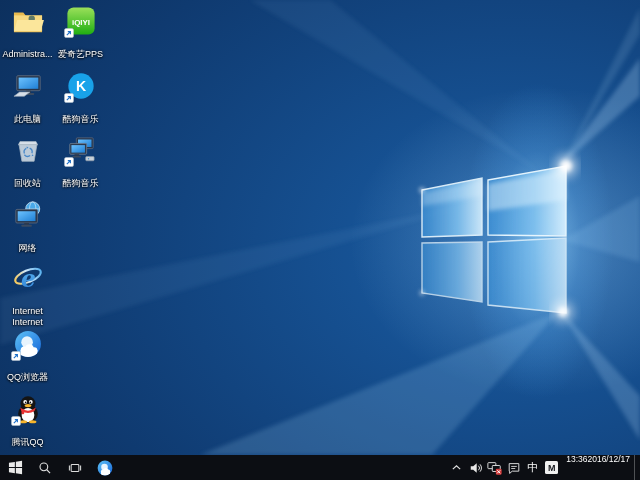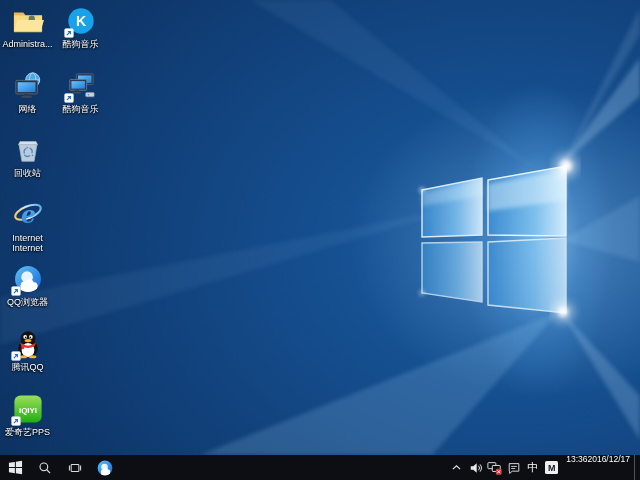--- a/index.html
+++ b/index.html
@@ -11,21 +11,21 @@
       radial-gradient(closest-side ellipse at 84% 53%, rgba(120,195,245,.70), rgba(45,125,200,.42) 42%, rgba(10,50,100,0) 74%),
       radial-gradient(1100px 820px ellipse at 80% 55%, #1a5ea6 0%, #0f3a70 42%, #092448 72%, #061830 100%);
   }
   .wallpaper-svg{position:absolute;left:0;top:0;pointer-events:none;}
   
   .icons{position:absolute;left:1px;top:4px;display:grid;
          grid-template-rows:repeat(7,64.6px);grid-auto-flow:column;grid-auto-columns:53px;}
   .cell{display:flex;flex-direction:column;align-items:center;padding-top:2px;cursor:default;}
   .ico{position:relative;width:32px;height:31px;display:flex;justify-content:center;}
   .sc{position:absolute;left:-1px;bottom:-1px;}
-  .lbl{margin-top:2px;font-size:9px;line-height:10.5px;color:#fff;text-align:center;
+  .lbl{margin-top:12px;font-size:9px;line-height:10.5px;color:#fff;text-align:center;
        text-shadow:0 1px 2px #000,0 0 3px rgba(0,0,0,.85);max-width:52px;}
   
   .taskbar{position:absolute;left:0;right:0;bottom:0;height:25px;background:#0c0e13;
            display:flex;align-items:stretch;z-index:5;}
   .tb-btn{width:30px;display:flex;align-items:center;justify-content:center;}
   .tb-spacer{flex:1;}
   .tray-btn{width:19px;display:flex;align-items:center;justify-content:center;color:#fff;}
   .ime-mode{font-size:11px;line-height:11px;}
   .mbox{width:13px;height:13px;background:#f0f0f0;color:#15171c;font-size:9px;font-weight:bold;
         display:flex;align-items:center;justify-content:center;border-radius:1.5px;}
@@ -136,34 +136,31 @@
           <path d="M2 7 h10 l2.5 3 H32 v18 H2 Z" fill="#e7b94e"></path>
           <path d="M2 10 H32 v17 H2 Z" fill="#f7d97f"></path>
           <circle cx="21" cy="13.5" r="3.4" fill="#617a66"></circle>
           <path d="M14.5 24 c0-4 3-6.2 6.5-6.2 s6.5 2.2 6.5 6.2 v1.5 h-13 Z" fill="#617a66"></path>
           <path d="M2 27 L5.5 15 H34 L30.5 27 Z" fill="#fbe69b"></path>
         </svg>
       </div>
       <div class="lbl">Administra...</div>
     </div>
 
-
-    <div class="cell">
-      <div class="ico">
-        <svg viewBox="0 0 32 32" width="30" height="30">
-          <circle cx="21" cy="9.5" r="7.5" fill="#49a8e8" stroke="#d6ecfb" stroke-width=".8"></circle>
-          <ellipse cx="21" cy="9.5" rx="3.4" ry="7.5" fill="none" stroke="#d6ecfb" stroke-width=".7"></ellipse>
-          <line x1="13.5" y1="9.5" x2="28.5" y2="9.5" stroke="#d6ecfb" stroke-width=".7"></line>
-          <rect x="3" y="10" width="23" height="14.5" rx="1.2" fill="#27354a" stroke="#55657c"></rect>
-          <rect x="5" y="12" width="19" height="10.5" fill="url(#gScreen)"></rect>
-          <rect x="12" y="24.5" width="5" height="2" fill="#2c3a4e"></rect>
-          <rect x="9" y="26.5" width="11" height="2" rx=".5" fill="#3a4a60"></rect>
-        </svg>
-      </div>
-      <div class="lbl">网络</div>
+    <div class="cell">
+      <div class="ico">
+        <svg viewBox="0 0 32 32" width="30" height="30">
+          <rect x="4" y="5" width="25" height="16" rx="1.2" fill="#27354a" stroke="#55657c"></rect>
+          <rect x="6" y="7" width="21" height="12" fill="url(#gScreen)"></rect>
+          <rect x="14" y="21" width="5" height="2.5" fill="#2c3a4e"></rect>
+          <rect x="10.5" y="23.5" width="12" height="2" rx=".5" fill="#3a4a60"></rect>
+          <path d="M1 27 l6-4.5 h11 l-6 4.5 Z" fill="#d7dfe8" stroke="#98a6b6" stroke-width=".7"></path>
+        </svg>
+      </div>
+      <div class="lbl">此电脑</div>
     </div>
 
     <div class="cell">
       <div class="ico">
         <svg viewBox="0 0 32 32" width="30" height="30">
           <path d="M7.5 7 h17 l1.8 3.5 H5.7 Z" fill="#eef3f7" fill-opacity=".9" stroke="#aab8c4" stroke-width=".7"></path>
           <path d="M6.5 10.5 L9.5 28 h13 L25.5 10.5 Z" fill="#e3ebf2" fill-opacity=".82" stroke="#aab8c4" stroke-width=".8"></path>
           <path d="M10 13 l1.8 12.5 M16 13 v12.5 M22 13 l-1.8 12.5" stroke="#c2cdd8" stroke-width=".8" fill="none"></path>
           <g stroke="#4a89c8" stroke-width="1.4" fill="none">
             <path d="M12.2 19.8 a4.5 4.5 0 0 1 2-5.6"></path>
@@ -176,20 +173,35 @@
             <path d="M12.6 20.2 l-.8 2.2 2.3 -.1 Z"></path>
           </g>
         </svg>
       </div>
       <div class="lbl">回收站</div>
     </div>
 
     <div class="cell">
       <div class="ico">
         <svg viewBox="0 0 32 32" width="30" height="30">
+          <circle cx="21" cy="9.5" r="7.5" fill="#49a8e8" stroke="#d6ecfb" stroke-width=".8"></circle>
+          <ellipse cx="21" cy="9.5" rx="3.4" ry="7.5" fill="none" stroke="#d6ecfb" stroke-width=".7"></ellipse>
+          <line x1="13.5" y1="9.5" x2="28.5" y2="9.5" stroke="#d6ecfb" stroke-width=".7"></line>
+          <rect x="3" y="10" width="23" height="14.5" rx="1.2" fill="#27354a" stroke="#55657c"></rect>
+          <rect x="5" y="12" width="19" height="10.5" fill="url(#gScreen)"></rect>
+          <rect x="12" y="24.5" width="5" height="2" fill="#2c3a4e"></rect>
+          <rect x="9" y="26.5" width="11" height="2" rx=".5" fill="#3a4a60"></rect>
+        </svg>
+      </div>
+      <div class="lbl">网络</div>
+    </div>
+
+    <div class="cell">
+      <div class="ico">
+        <svg viewBox="0 0 32 32" width="30" height="30">
           <ellipse cx="16" cy="13" rx="14.5" ry="6.3" fill="none" stroke="url(#gRing)" stroke-width="2.2" transform="rotate(-22 16 13)"></ellipse>
           <text x="16.5" y="24.5" font-size="25" font-style="italic" font-weight="bold" fill="url(#gIEe)" text-anchor="middle" font-family="'DejaVu Serif',serif">e</text>
         </svg>
       </div>
       <div class="lbl">Internet Internet</div>
     </div>
 
     <div class="cell">
       <div class="ico">
         <svg viewBox="0 0 32 32" width="30" height="30">

